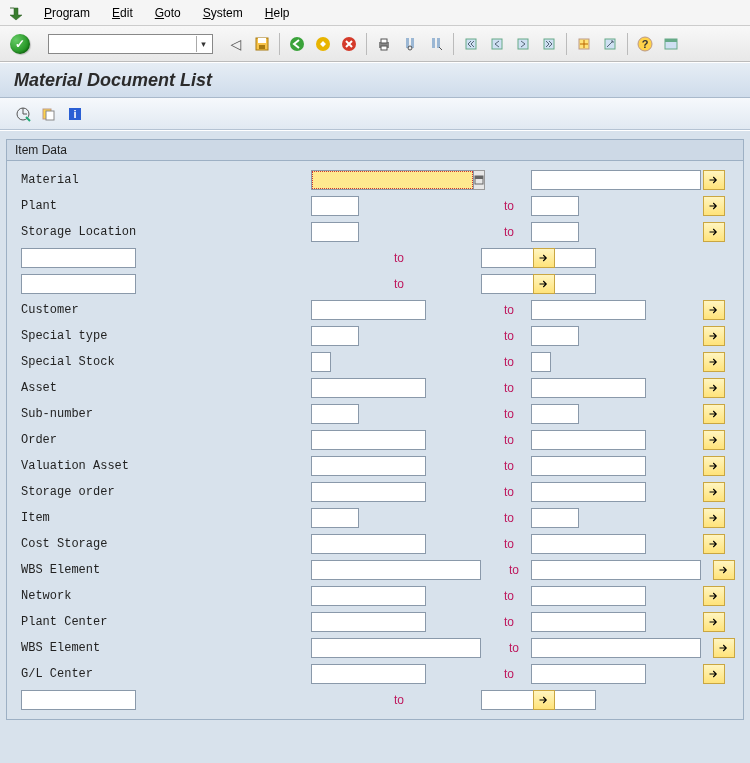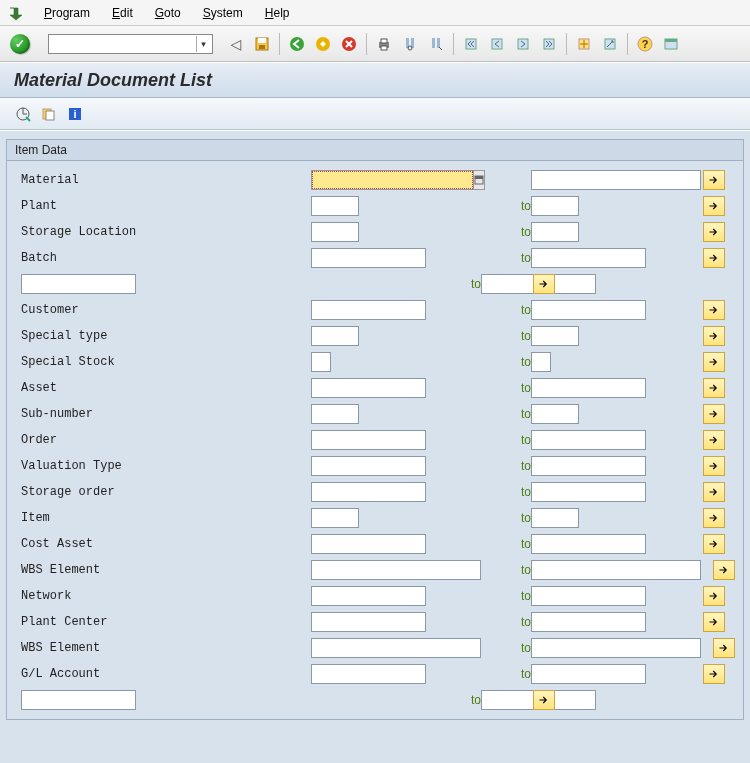--- a/index.html
+++ b/index.html
@@ -141,21 +141,21 @@
     position: relative;
   }
   .fld-hl::before, .fld-hl::after {
     content:"";
     position:absolute;
     width:5px;height:5px;
     border:1px solid #d33;
   }
   .fld-hl::before{top:-2px;left:-2px;border-right:none;border-bottom:none;}
   .fld-hl::after{bottom:-2px;right:-2px;border-left:none;border-top:none;}
-  .to { text-align:right; padding-left:6px; color:#4d7c0f; }
+  .to { text-align:center; padding-left:6px; color:#be185d; }
   .more-btn {
     width: 22px; height: 20px;
     background: linear-gradient(#fff5c0,#ffe37a);
     border: 1px solid #c9a642;
     display:flex;align-items:center;justify-content:center;
     color:#000;
     font-size:12px;
     margin-left: 2px;
   }
   .more-btn svg { width:12px; height:12px; }
@@ -373,21 +373,20 @@
           </div>
           <div class="to">to</div>
           <input class="fld w-short" style="">
           <div class="more-btn">
             <svg viewBox="0 0 16 16">
               <path d="M2 8 L10 8 M7 4 L11 8 L7 12" stroke="#000" stroke-width="1.5" fill="none"></path>
             </svg>
           </div>
         </div>
         <div class="row">
-          <div class="label">Batch</div>
           <div class="fld-wrap">
             <input class="fld w-med" style="">
           </div>
           <div class="to">to</div>
           <input class="fld w-med" style="">
           <div class="more-btn">
             <svg viewBox="0 0 16 16">
               <path d="M2 8 L10 8 M7 4 L11 8 L7 12" stroke="#000" stroke-width="1.5" fill="none"></path>
             </svg>
           </div>
@@ -476,21 +475,21 @@
           </div>
           <div class="to">to</div>
           <input class="fld w-med" style="">
           <div class="more-btn">
             <svg viewBox="0 0 16 16">
               <path d="M2 8 L10 8 M7 4 L11 8 L7 12" stroke="#000" stroke-width="1.5" fill="none"></path>
             </svg>
           </div>
         </div>
         <div class="row">
-          <div class="label">Valuation Type</div>
+          <div class="label">Valuation Asset</div>
           <div class="fld-wrap">
             <input class="fld w-med" style="">
           </div>
           <div class="to">to</div>
           <input class="fld w-med" style="">
           <div class="more-btn">
             <svg viewBox="0 0 16 16">
               <path d="M2 8 L10 8 M7 4 L11 8 L7 12" stroke="#000" stroke-width="1.5" fill="none"></path>
             </svg>
           </div>
@@ -515,21 +514,21 @@
           </div>
           <div class="to">to</div>
           <input class="fld w-short" style="">
           <div class="more-btn">
             <svg viewBox="0 0 16 16">
               <path d="M2 8 L10 8 M7 4 L11 8 L7 12" stroke="#000" stroke-width="1.5" fill="none"></path>
             </svg>
           </div>
         </div>
         <div class="row">
-          <div class="label">Cost Asset</div>
+          <div class="label">Cost Storage</div>
           <div class="fld-wrap">
             <input class="fld w-med" style="">
           </div>
           <div class="to">to</div>
           <input class="fld w-med" style="">
           <div class="more-btn">
             <svg viewBox="0 0 16 16">
               <path d="M2 8 L10 8 M7 4 L11 8 L7 12" stroke="#000" stroke-width="1.5" fill="none"></path>
             </svg>
           </div>
@@ -580,21 +579,21 @@
           </div>
           <div class="to">to</div>
           <input class="fld w-wide" style="">
           <div class="more-btn">
             <svg viewBox="0 0 16 16">
               <path d="M2 8 L10 8 M7 4 L11 8 L7 12" stroke="#000" stroke-width="1.5" fill="none"></path>
             </svg>
           </div>
         </div>
         <div class="row">
-          <div class="label">G/L Account</div>
+          <div class="label">G/L Center</div>
           <div class="fld-wrap">
             <input class="fld w-med" style="">
           </div>
           <div class="to">to</div>
           <input class="fld w-med" style="">
           <div class="more-btn">
             <svg viewBox="0 0 16 16">
               <path d="M2 8 L10 8 M7 4 L11 8 L7 12" stroke="#000" stroke-width="1.5" fill="none"></path>
             </svg>
           </div>

